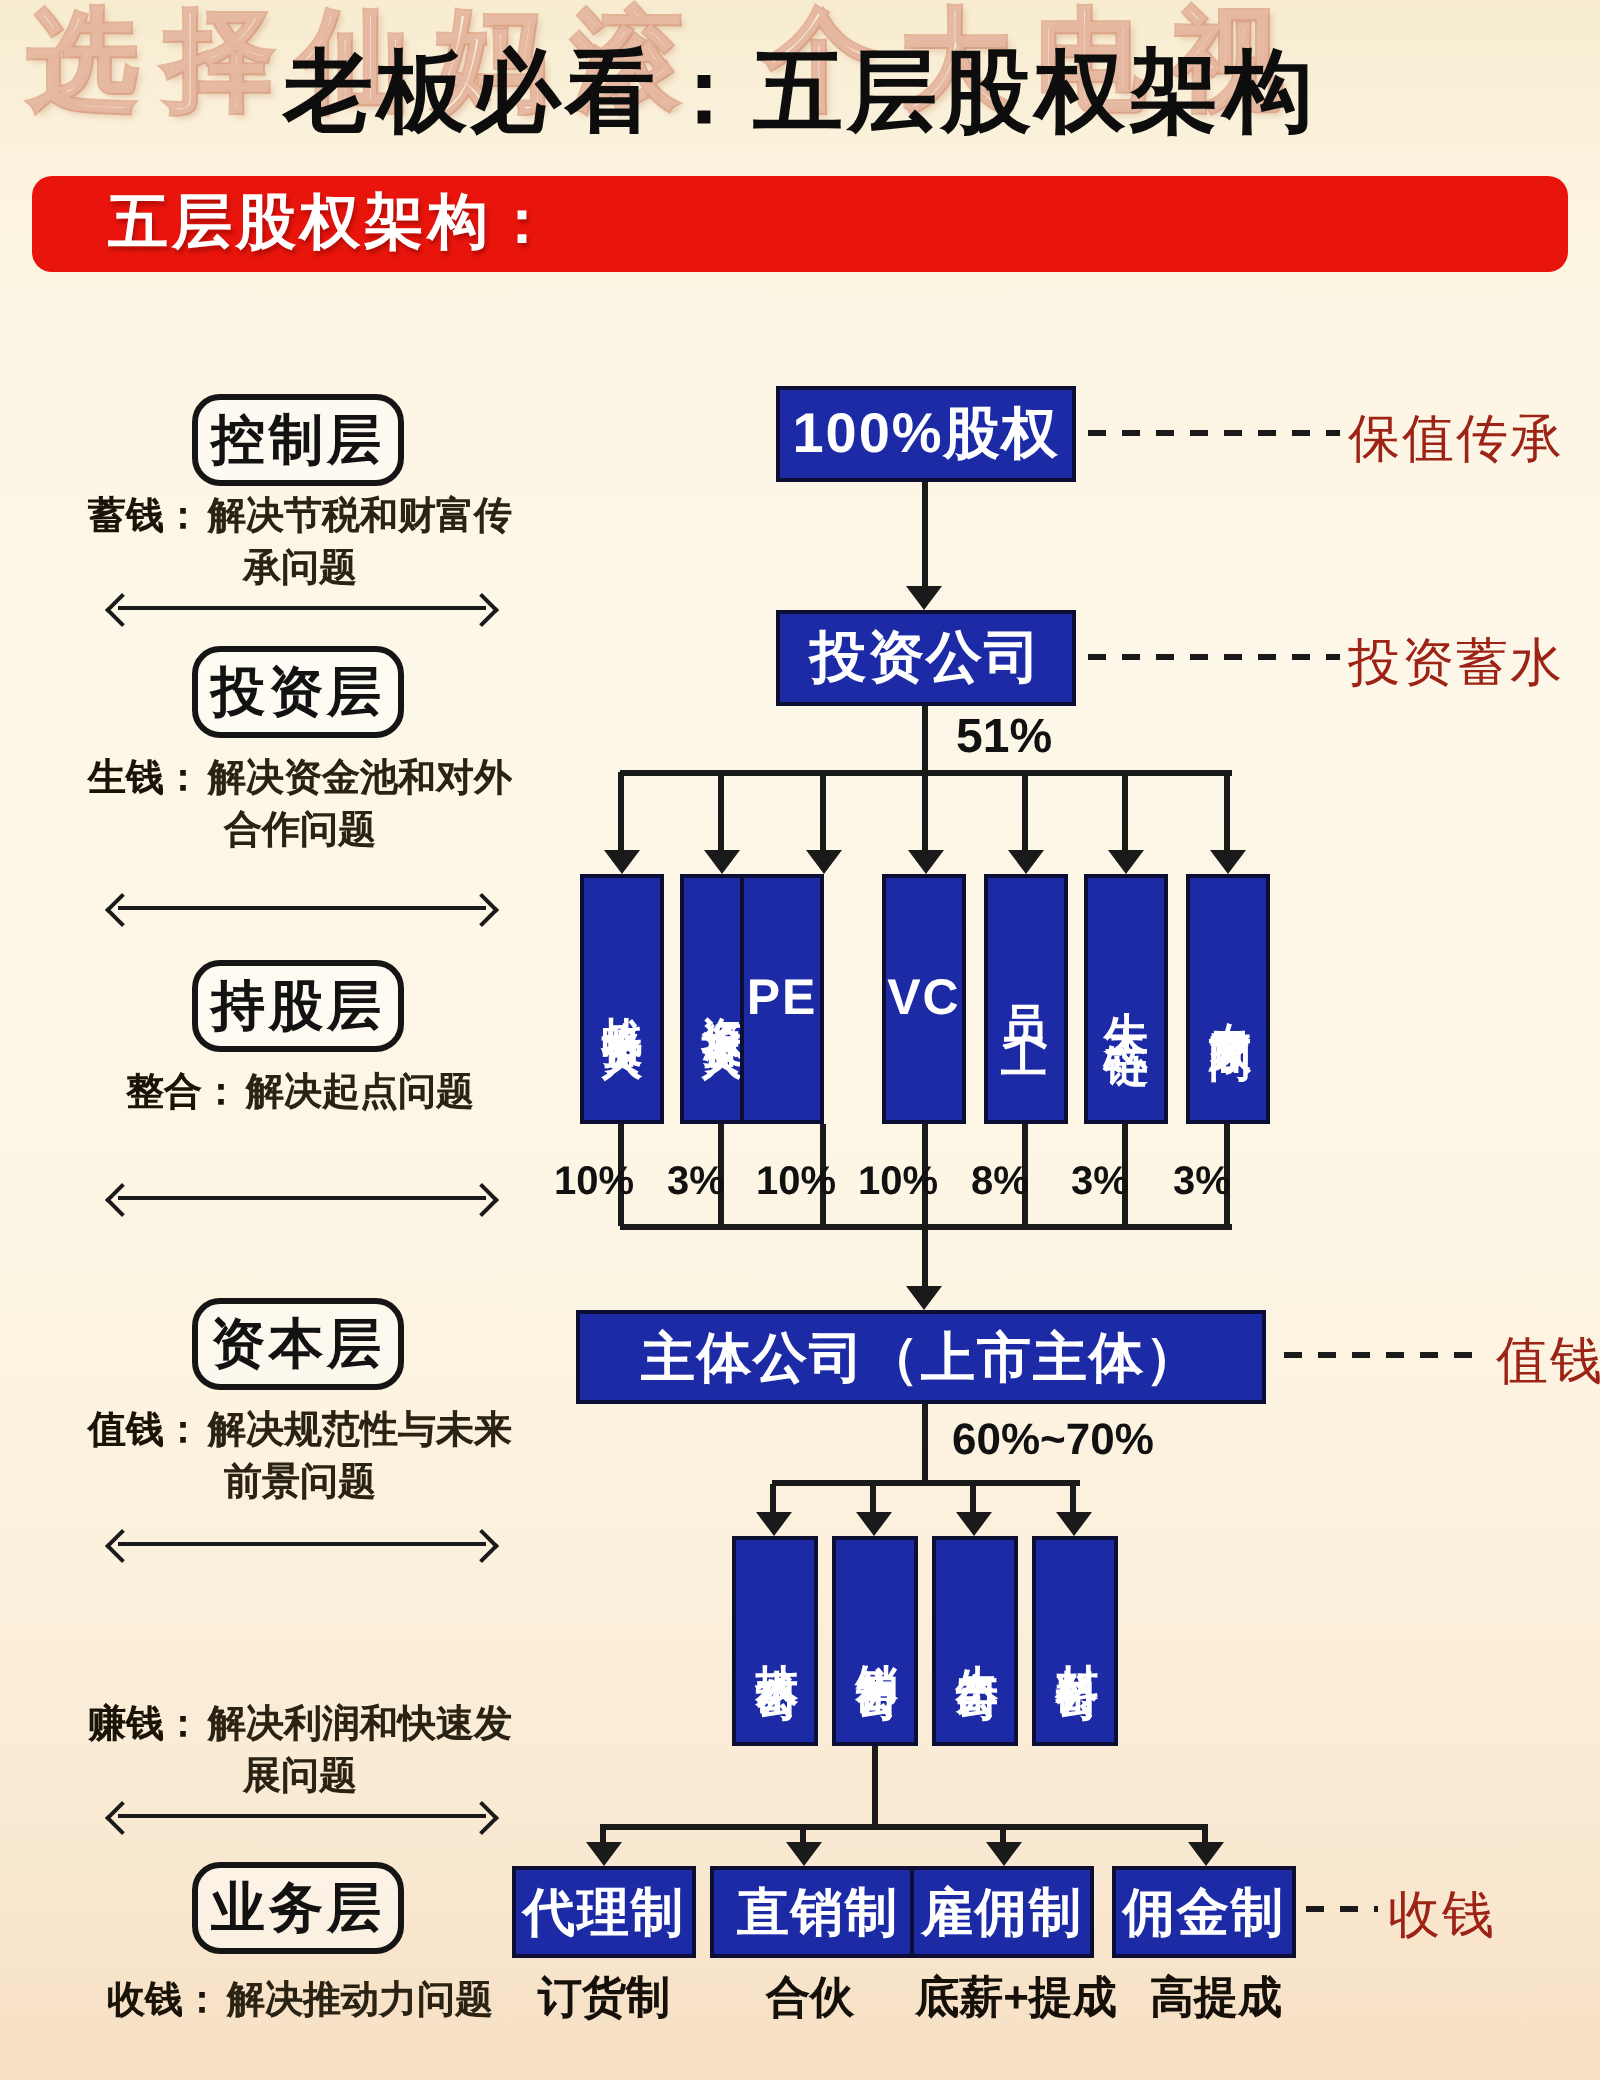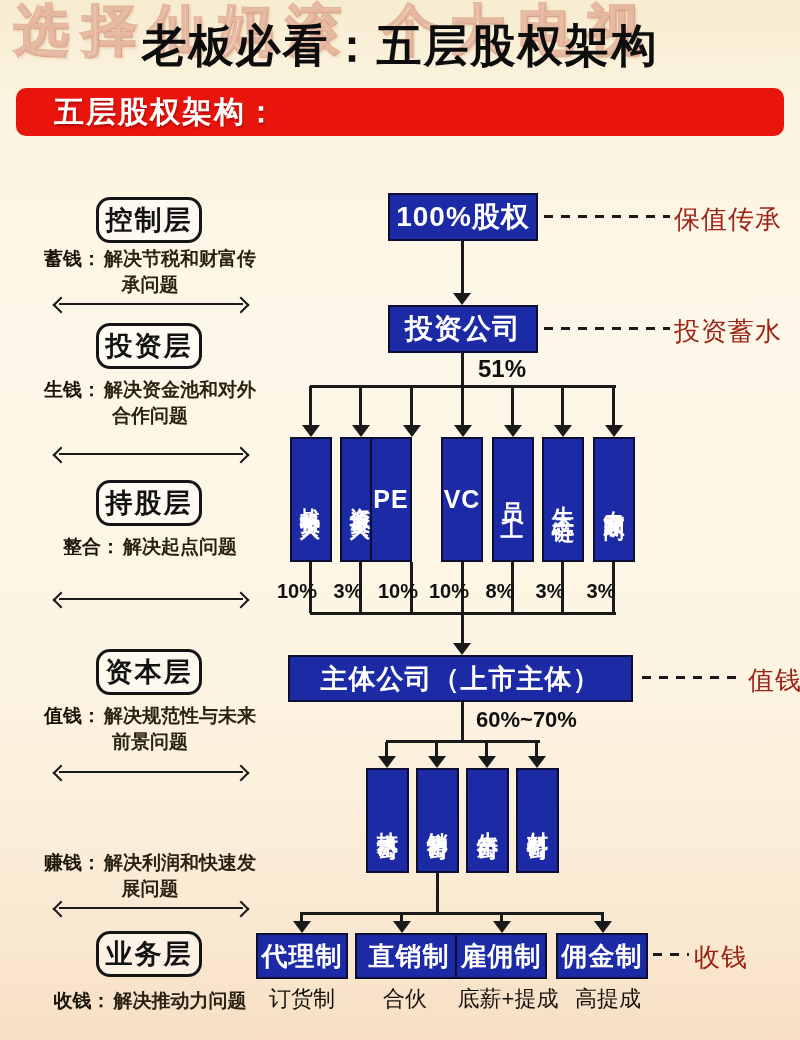--- a/index.html
+++ b/index.html
@@ -35,21 +35,21 @@
   .vnode span{writing-mode:vertical-lr;text-orientation:upright;letter-spacing:3px;}
   .vline{position:absolute;width:3px;background:#1a1a1a;}
   .hline{position:absolute;height:3px;background:#1a1a1a;}
   .tri{position:absolute;width:0;height:0;border-left:9px solid transparent;border-right:9px solid transparent;
     border-top:12px solid #1a1a1a;}
   .dash{position:absolute;height:3px;
     background:repeating-linear-gradient(90deg,#1a1a1a 0 9px,transparent 9px 17px);}
   .ann{position:absolute;font-size:26px;font-weight:400;color:#9c2315;letter-spacing:1px;white-space:nowrap;}
   .edge-label{position:absolute;font-weight:800;color:#111;white-space:nowrap;}
   .pct{position:absolute;font-size:20px;font-weight:800;color:#111;transform:translateX(-50%);}
-  .sub{position:absolute;font-size:22px;font-weight:400;color:#16100a;transform:translateX(-50%);white-space:nowrap;text-align:right;}
+  .sub{position:absolute;font-size:22px;font-weight:700;color:#16100a;transform:translateX(-50%);white-space:nowrap;text-align:right;}
 </style>
 </head>
 <body>
 
 <div class="canvas">
 
   <div class="watermark">选择仙妈滚 个大电视</div>
   <h1 class="title">老板必看：五层股权架构</h1>
   <div class="banner">五层股权架构：</div>
 

